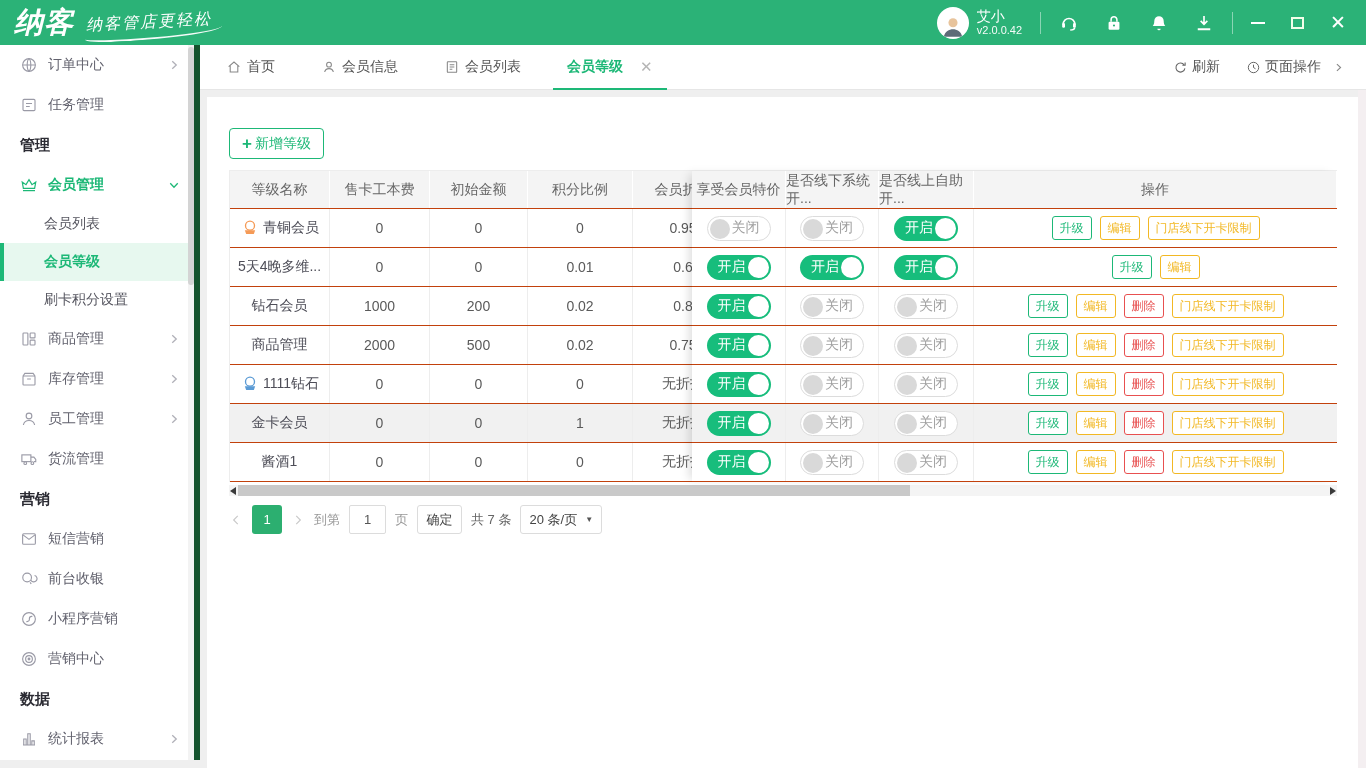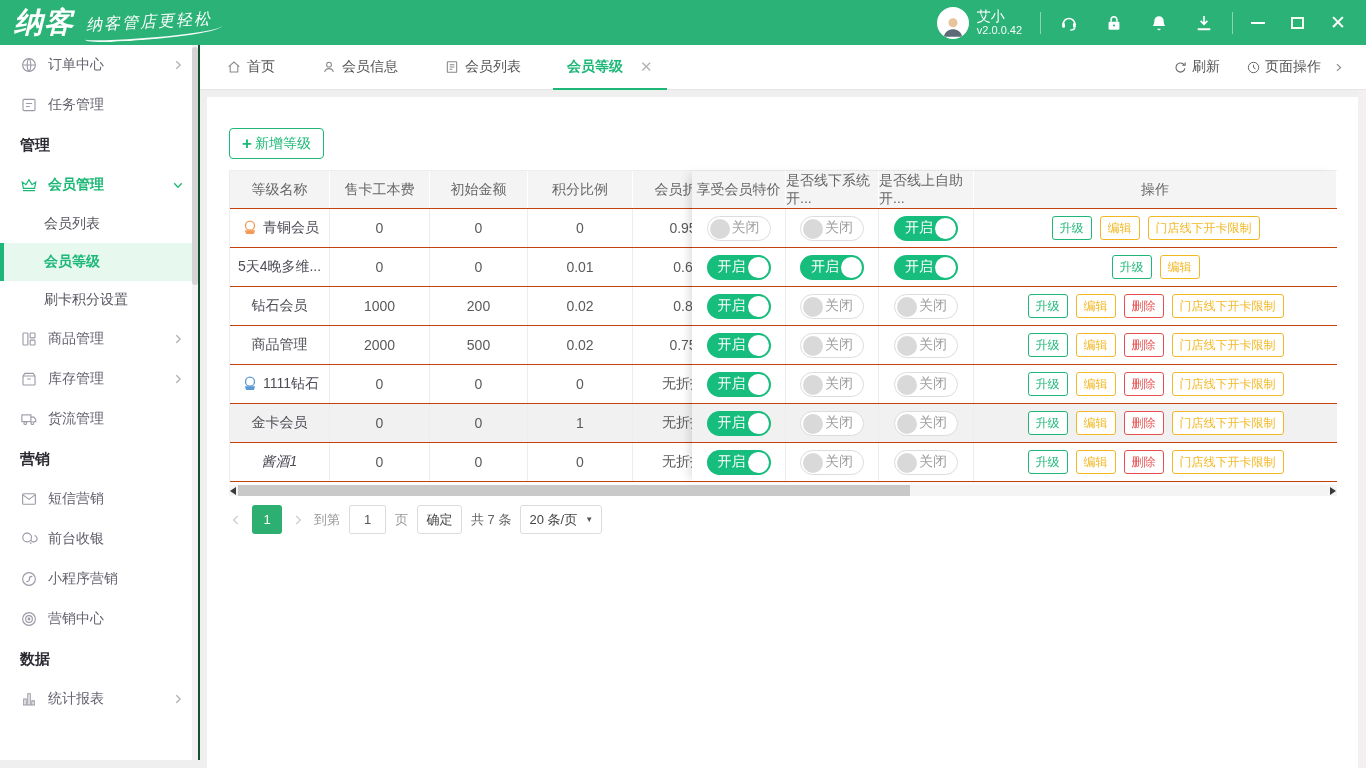--- a/index.html
+++ b/index.html
@@ -25,21 +25,21 @@
   .uver { font-size:11px; opacity:.95; }
   .vdiv { width:1px; height:22px; background:rgba(255,255,255,.45); }
   .hicons { display:flex; gap:25px; align-items:center; }
   .hicon svg { width:20px; height:20px; display:block; }
   .win { display:flex; gap:26px; align-items:center; }
   .w-min { width:14px; height:2px; background:#fff; cursor:pointer; }
   .w-max { width:13px; height:12px; border:2px solid #f2ffe9; cursor:pointer; }
   .w-close { font-size:19px; line-height:1; cursor:pointer; }
 
   
-  .sidebar { position:absolute; top:45px; left:0; bottom:8px; width:200px; background:#fff; border-right:2px solid #14532d; overflow:hidden; z-index:5; }
+  .sidebar { position:absolute; top:45px; left:0; bottom:8px; width:200px; background:#fff; border-right:6px solid #14532d; overflow:hidden; z-index:5; }
   .menu-item { height:40px; display:flex; align-items:center; padding:0 14px 0 20px; color:#62626e; font-size:14px; cursor:pointer; }
   .menu-item .mi { width:18px; height:18px; margin-right:10px; color:#9a9aa6; display:flex; }
   .menu-item .mi svg { width:18px; height:18px; }
   .menu-item .arr { margin-left:auto; color:#b0b0b8; display:flex; }
   .menu-item .arr svg { width:12px; height:12px; }
   .menu-item.active { color:#1db877; font-weight:bold; }
   .menu-item.active .mi, .menu-item.active .arr { color:#1db877; }
   .menu-section { height:40px; display:flex; align-items:center; padding-left:20px; font-size:15px; font-weight:bold; color:#2b2b33; }
   .menu-sub { height:38px; display:flex; align-items:center; padding-left:44px; font-size:14px; color:#55555f; cursor:pointer; }
   .menu-sub.selected { background:#e7f8ef; color:#1db877; border-left:4px solid #1db877; padding-left:40px; font-weight:bold; }
@@ -244,20 +244,34 @@
           <span>库存管理</span>
           <span class="arr" style="display: flex;">
             <svg viewBox="0 0 24 24" fill="none" stroke="currentColor" stroke-width="2.6">
               <path d="M8.5 4.5l8 7.5-8 7.5"></path>
             </svg>
           </span>
         </div>
         <div class="menu-item">
           <span class="mi" style="display: flex;">
             <svg viewBox="0 0 24 24" fill="none" stroke="currentColor" stroke-width="1.5">
+              <circle cx="12" cy="8" r="3.8"></circle>
+              <path d="M4.5 20c.8-4 3.9-6 7.5-6s6.7 2 7.5 6"></path>
+            </svg>
+          </span>
+          <span>员工管理</span>
+          <span class="arr" style="display: flex;">
+            <svg viewBox="0 0 24 24" fill="none" stroke="currentColor" stroke-width="2.6">
+              <path d="M8.5 4.5l8 7.5-8 7.5"></path>
+            </svg>
+          </span>
+        </div>
+        <div class="menu-item">
+          <span class="mi" style="display: flex;">
+            <svg viewBox="0 0 24 24" fill="none" stroke="currentColor" stroke-width="1.5">
               <rect x="2.5" y="6.5" width="12" height="9"></rect>
               <path d="M14.5 9.5h4l2.5 3v3h-2.5"></path>
               <circle cx="7" cy="17.5" r="1.8"></circle>
               <circle cx="16.5" cy="17.5" r="1.8"></circle>
             </svg>
           </span>
           <span>货流管理</span>
         </div>
         <div class="menu-section">营销</div>
         <div class="menu-item">
@@ -454,21 +468,21 @@
               <div class="tr hl">
                 <div class="cell name-cell" style="width: 100px;">
                   <span>金卡会员</span>
                 </div>
                 <div class="cell" style="width: 100px;">0</div>
                 <div class="cell" style="width: 98px;">0</div>
                 <div class="cell" style="width: 105px;">1</div>
                 <div class="cell" style="width: 100px;">无折扣</div>
               </div>
               <div class="tr">
-                <div class="cell name-cell" style="width: 100px; font-style: italic;">
+                <div class="cell name-cell" style="width: 100px;">
                   <span>酱酒1</span>
                 </div>
                 <div class="cell" style="width: 100px;">0</div>
                 <div class="cell" style="width: 98px;">0</div>
                 <div class="cell" style="width: 105px;">0</div>
                 <div class="cell" style="width: 100px;">无折扣</div>
               </div>
             </div>
         </div>
         <div class="tbl-right">

